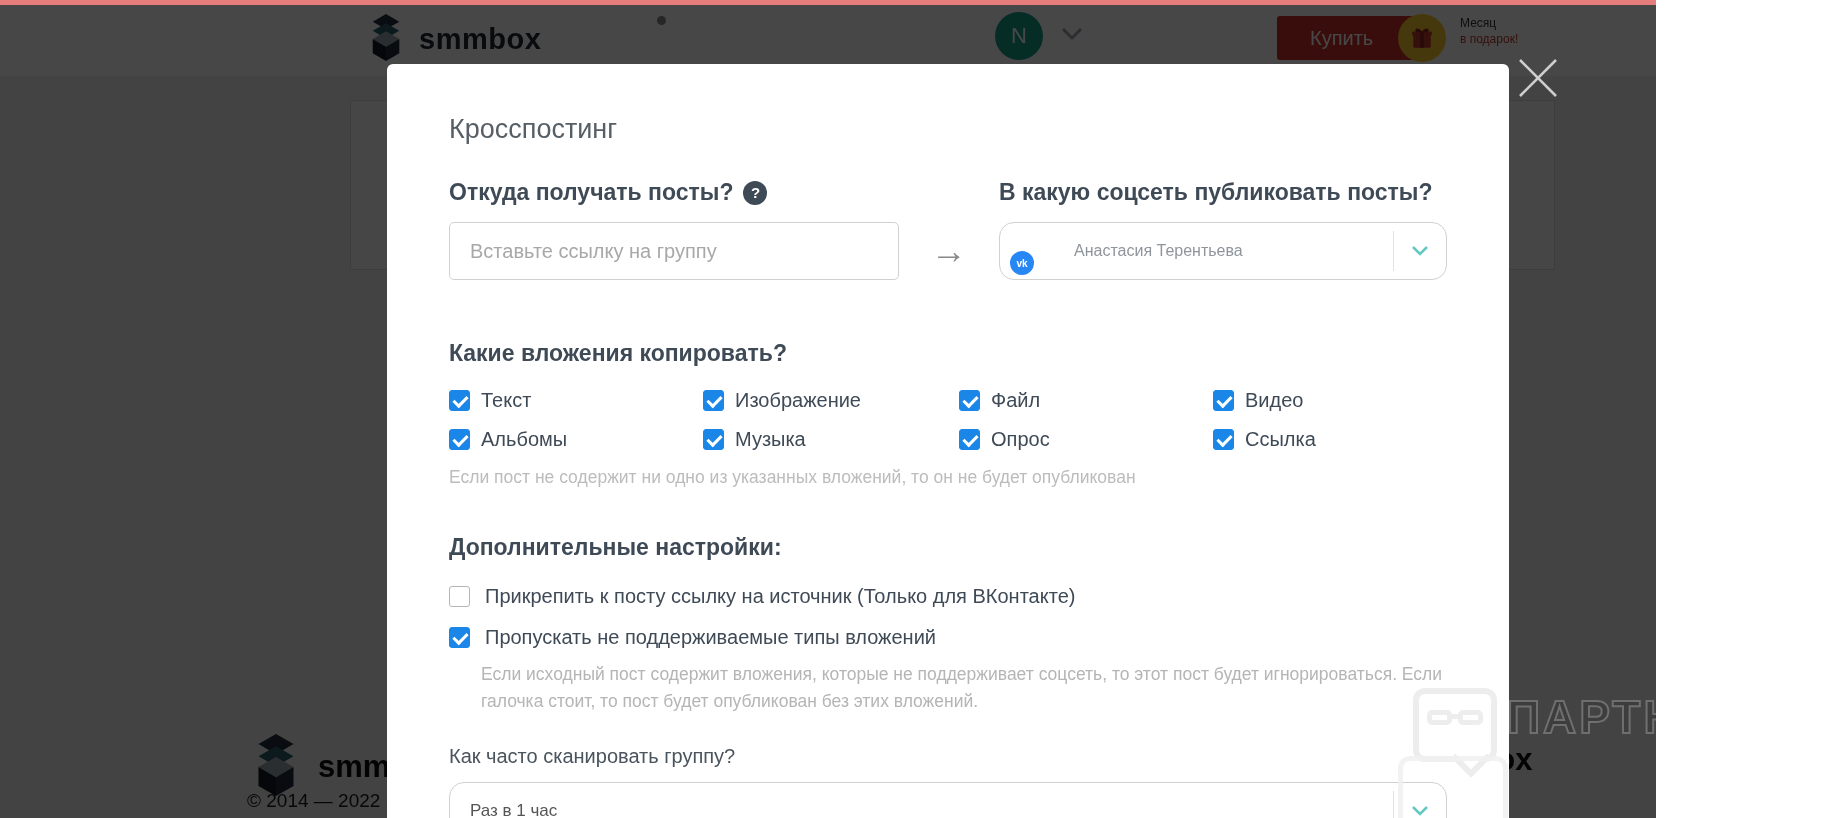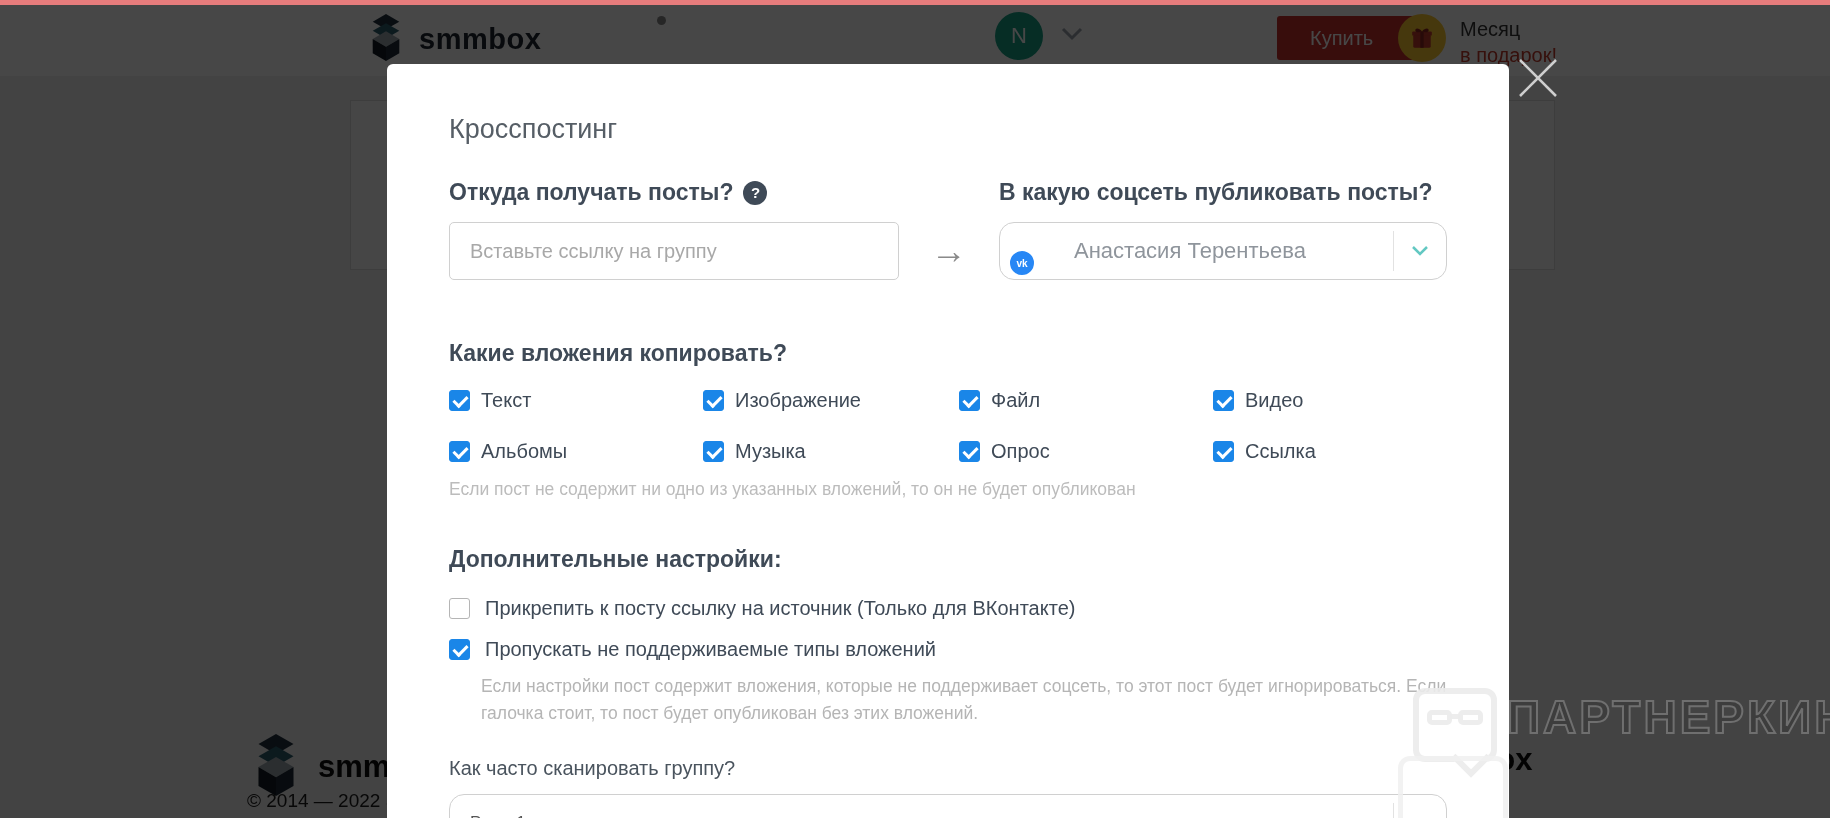--- a/index.html
+++ b/index.html
@@ -1,34 +1,34 @@
 <!DOCTYPE html>
 <html><head>
 <meta charset="utf-8">
 <style>
   html,body{margin:0;padding:0;}
   body{font-family:"Liberation Sans","DejaVu Sans",sans-serif;}
-  .screen{position:relative;width:1830px;height:818px;overflow:hidden;background:#efefef;}
+  .screen{position:relative;width:1656px;height:818px;overflow:hidden;background:#efefef;}
 
   
   .page{position:absolute;inset:0;z-index:1;}
   .header{position:absolute;left:0;top:0;width:100%;height:76px;background:#ffffff;}
   .brand{position:absolute;left:365px;top:14px;display:flex;align-items:center;gap:12px;}
   .brand-text{font-size:29px;font-weight:bold;color:#1d2630;letter-spacing:0.5px;}
   .brand-dot{position:absolute;left:292px;top:2px;width:9px;height:9px;border-radius:50%;background:#8a8a8a;}
   .userblock{position:absolute;left:995px;top:12px;display:flex;align-items:center;gap:14px;}
   .avatar-circle{width:48px;height:48px;border-radius:50%;background:#16a085;color:#fff;display:flex;align-items:center;justify-content:center;font-size:22px;}
   .user-texts{line-height:1.25;}
   .user-name{font-size:20px;color:#9aa3ad;}
   .user-expiry{font-size:17px;font-weight:bold;color:#2f2f2f;}
   .user-expiry .hl{color:#c0392b;}
   .hdr-chevron{margin-left:4px;}
   .buy-btn{position:absolute;left:1277px;top:16px;width:146px;height:44px;background:#c9302c;border:none;border-radius:3px;color:#ffffff;font-size:20px;text-align:left;padding-left:33px;position:absolute;}
   .gift-circle{position:absolute;left:1398px;top:14px;width:48px;height:48px;border-radius:50%;background:#fbc831;display:flex;align-items:center;justify-content:center;}
-  .promo{position:absolute;left:1460px;top:16px;font-size:20px;line-height:1.3;}
+  .promo{position:absolute;left:1460px;top:16px;font-size:12px;line-height:1.3;}
   .promo .p1{color:#333;}
   .promo .p2{color:#c0392b;}
   .page-panel{position:absolute;left:350px;top:100px;width:1203px;height:168px;background:#fbfbfb;border:1px solid #dcdcdc;}
   .page-footer-left{position:absolute;left:248px;top:734px;display:flex;align-items:center;gap:14px;}
   .footer-brand-text{font-size:31px;font-weight:bold;color:#0c0c0c;}
   .page-copyright{position:absolute;left:247px;top:790px;font-size:19px;color:#1a1a1a;}
   .page-footer-center{position:absolute;left:1405px;top:742px;font-size:31px;font-weight:bold;color:#0c0c0c;}
 
   
   .overlay{position:absolute;inset:0;background:rgba(0,0,0,0.72);z-index:10;}
@@ -44,25 +44,25 @@
   .col-dst{width:448px;}
   .sec-heading{font-size:23px;font-weight:bold;color:#3f4a57;margin:0 0 16px 0;display:flex;align-items:center;gap:10px;}
   .q-icon{width:24px;height:24px;border-radius:50%;background:#3f4a57;color:#fff;font-size:15px;font-weight:bold;display:inline-flex;align-items:center;justify-content:center;}
   .text-input{width:100%;height:58px;box-sizing:border-box;border:1px solid #d0d0d0;border-radius:5px;padding:0 20px;font-size:20px;color:#4a545e;font-family:inherit;outline:none;}
   .text-input::placeholder{color:#a8a8a8;}
   .select-box{height:58px;border:1px solid #d0d0d0;border-radius:15px;display:flex;align-items:center;position:relative;background:#fff;cursor:pointer;box-sizing:border-box;}
   .select-box .sel-chevron-zone{position:absolute;right:0;top:8px;bottom:8px;width:52px;border-left:1px solid #e2e2e2;display:flex;align-items:center;justify-content:center;}
   .acct-avatar-wrap{position:relative;margin-left:12px;width:44px;height:44px;flex:none;}
   .acct-avatar{width:44px;height:44px;border-radius:50%;background:radial-gradient(circle at 42% 32%,#cdbd8e 0 18%,#9c7a55 45%,#6b4f3a 70%,#4e3a2c 100%);}
   .vk-badge{position:absolute;left:-4px;bottom:-4px;width:24px;height:24px;border-radius:50%;background:#2787f5;border:2px solid #fff;color:#fff;font-size:10px;font-weight:bold;display:flex;align-items:center;justify-content:center;}
-  .acct-name{margin-left:18px;font-size:22px;color:#8f959c;}
+  .acct-name{margin-left:18px;font-size:16px;color:#8f959c;}
   .freq-select .sel-text{margin-left:20px;font-size:17px;color:#555;}
 
   .attach-heading{margin-top:60px;margin-bottom:22px;}
-  .cb-grid{display:grid;grid-template-columns:254px 256px 254px auto;row-gap:28px;}
+  .cb-grid{display:grid;grid-template-columns:254px 256px 254px auto;row-gap:16px;}
   .cb-item{display:flex;align-items:center;gap:11px;cursor:pointer;}
   .cb{width:21px;height:21px;box-sizing:border-box;border:1px solid #b5b5b5;border-radius:3px;background:#fff;position:relative;flex:none;}
   .cb.checked{background:#1a86e8;border-color:#1a86e8;}
   .cb.checked::after{content:'';position:absolute;left:6px;top:2px;width:6px;height:11px;border:solid #fff;border-width:0 3px 3px 0;transform:rotate(45deg);}
   .cb-label{font-size:20px;color:#3f4a57;}
   .hint{margin-top:16px;font-size:17.5px;color:#bcbcbc;}
 
   .extra-heading{margin-top:46px;margin-bottom:24px;}
   .extra-item{display:flex;align-items:center;gap:15px;margin-bottom:18px;cursor:pointer;}
   .extra-desc{margin:-6px 0 0 32px;max-width:1000px;font-size:17.5px;color:#b5b5b5;line-height:1.55;}
@@ -228,21 +228,21 @@
     </div>
 
     <div class="extra-item">
       <span class="cb"></span>
       <span class="cb-label">Прикрепить к посту ссылку на источник (Только для ВКонтакте)</span>
     </div>
     <div class="extra-item">
       <span class="cb checked"></span>
       <span class="cb-label">Пропускать не поддерживаемые типы вложений</span>
     </div>
-    <div class="extra-desc">Если настройки пост содержит вложения, которые не поддерживает соцсеть, то этот пост будет игнорироваться. Если галочка стоит, то пост будет опубликован без этих вложений.</div>
+    <div class="extra-desc">Если исходный пост содержит вложения, которые не поддерживает соцсеть, то этот пост будет игнорироваться. Если галочка стоит, то пост будет опубликован без этих вложений.</div>
 
     <div class="freq-label">Как часто сканировать группу?</div>
     <div class="select-box freq-select">
       <span class="sel-text">Раз в 1 час</span>
       <span class="sel-chevron-zone">
         <svg width="16" height="10" viewBox="0 0 16 10">
             <polyline points="1,1 8,8 15,1" fill="none" stroke="#63c8c2" stroke-width="2.5"></polyline>
           </svg>
       </span>
     </div>

